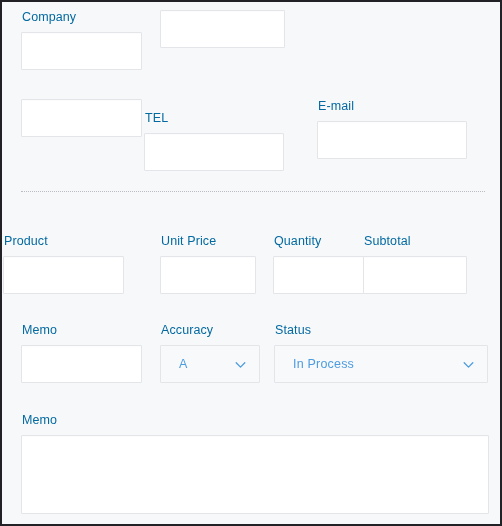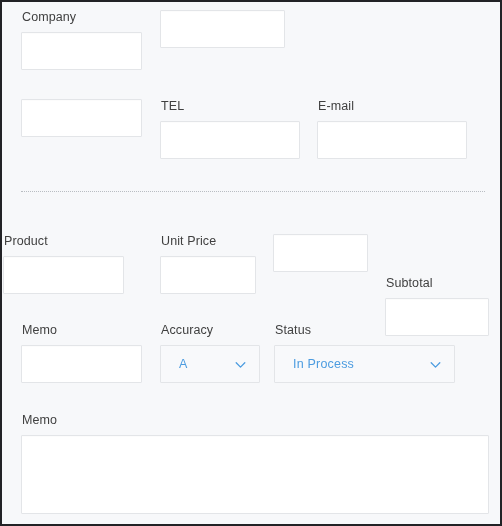--- a/index.html
+++ b/index.html
@@ -30,21 +30,21 @@
   }
 
   .field {
     position: absolute;
     top: 0;
   }
 
   .field-label {
     font-size: 12.5px;
     line-height: 15px;
-    color: #404040;
+    color: #0369a1;
     letter-spacing: 0.1px;
     white-space: nowrap;
     margin: 0 0 7px 1px;
   }
 
   .text-input {
     box-sizing: border-box;
     display: block;
     height: 38px;
     background: #ffffff;
@@ -125,21 +125,21 @@
     </div>
     <div class="field" style="left:158px; width:125px;">
       <input class="text-input" type="text" style="width: 125px;" placeholder="">
     </div>
   </div>
 
   <div class="field-row" style="top:97px;">
     <div class="field" style="left:19px; width:121px;">
       <input class="text-input" type="text" style="width: 121px;" placeholder="">
     </div>
-    <div class="field" style="left:158px; width:140px;">
+    <div class="field" style="left:142px; width:140px;margin-top:12px;">
       <div class="field-label">TEL</div>
       <input class="text-input" type="text" style="width: 140px;" placeholder="">
     </div>
     <div class="field" style="left:315px; width:150px;">
       <div class="field-label">E-mail</div>
       <input class="text-input" type="text" style="width: 150px;" placeholder="">
     </div>
   </div>
 
   <div class="divider"></div>
@@ -147,23 +147,24 @@
   <div class="field-row" style="top:232px;">
     <div class="field" style="left:1px; width:121px;">
       <div class="field-label">Product</div>
       <input class="text-input" type="text" style="width: 121px;" placeholder="">
     </div>
     <div class="field" style="left:158px; width:96px;">
       <div class="field-label">Unit Price</div>
       <input class="text-input" type="text" style="width: 96px;" placeholder="">
     </div>
     <div class="field" style="left:271px; width:95px;">
+      <div class="field-label">Quantity</div>
       <input class="text-input" type="text" style="width: 95px;" placeholder="">
     </div>
-    <div class="field" style="left:383px; width:104px;margin-top:42px;">
+    <div class="field" style="left:361px; width:104px;">
       <div class="field-label">Subtotal</div>
       <input class="text-input" type="text" style="width: 104px;" placeholder="">
     </div>
   </div>
 
   <div class="field-row" style="top:321px;">
     <div class="field" style="left:19px; width:121px;">
       <div class="field-label">Memo</div>
       <input class="text-input" type="text" style="width: 121px;" placeholder="">
     </div>
@@ -175,21 +176,21 @@
         <span class="chevron">
           <svg viewBox="0 0 13 13" width="13" height="13" aria-hidden="true">
             <path d="M2.2 4.8 L6.5 9.1 L10.8 4.8" fill="none" stroke="#4c9ce0" stroke-width="1.3" stroke-linecap="round" stroke-linejoin="round"></path>
           </svg>
         </span>
       </div>
     </div>
 
     <div class="field" style="left:272px; width:181px;">
       <div class="field-label">Status</div>
-      <div class="select-box" style="width:181px;">
+      <div class="select-box" style="width:214px;">
         <span class="select-value">In Process</span>
         <span class="chevron">
           <svg viewBox="0 0 13 13" width="13" height="13" aria-hidden="true">
             <path d="M2.2 4.8 L6.5 9.1 L10.8 4.8" fill="none" stroke="#4c9ce0" stroke-width="1.3" stroke-linecap="round" stroke-linejoin="round"></path>
           </svg>
         </span>
       </div>
     </div>
   </div>
 

